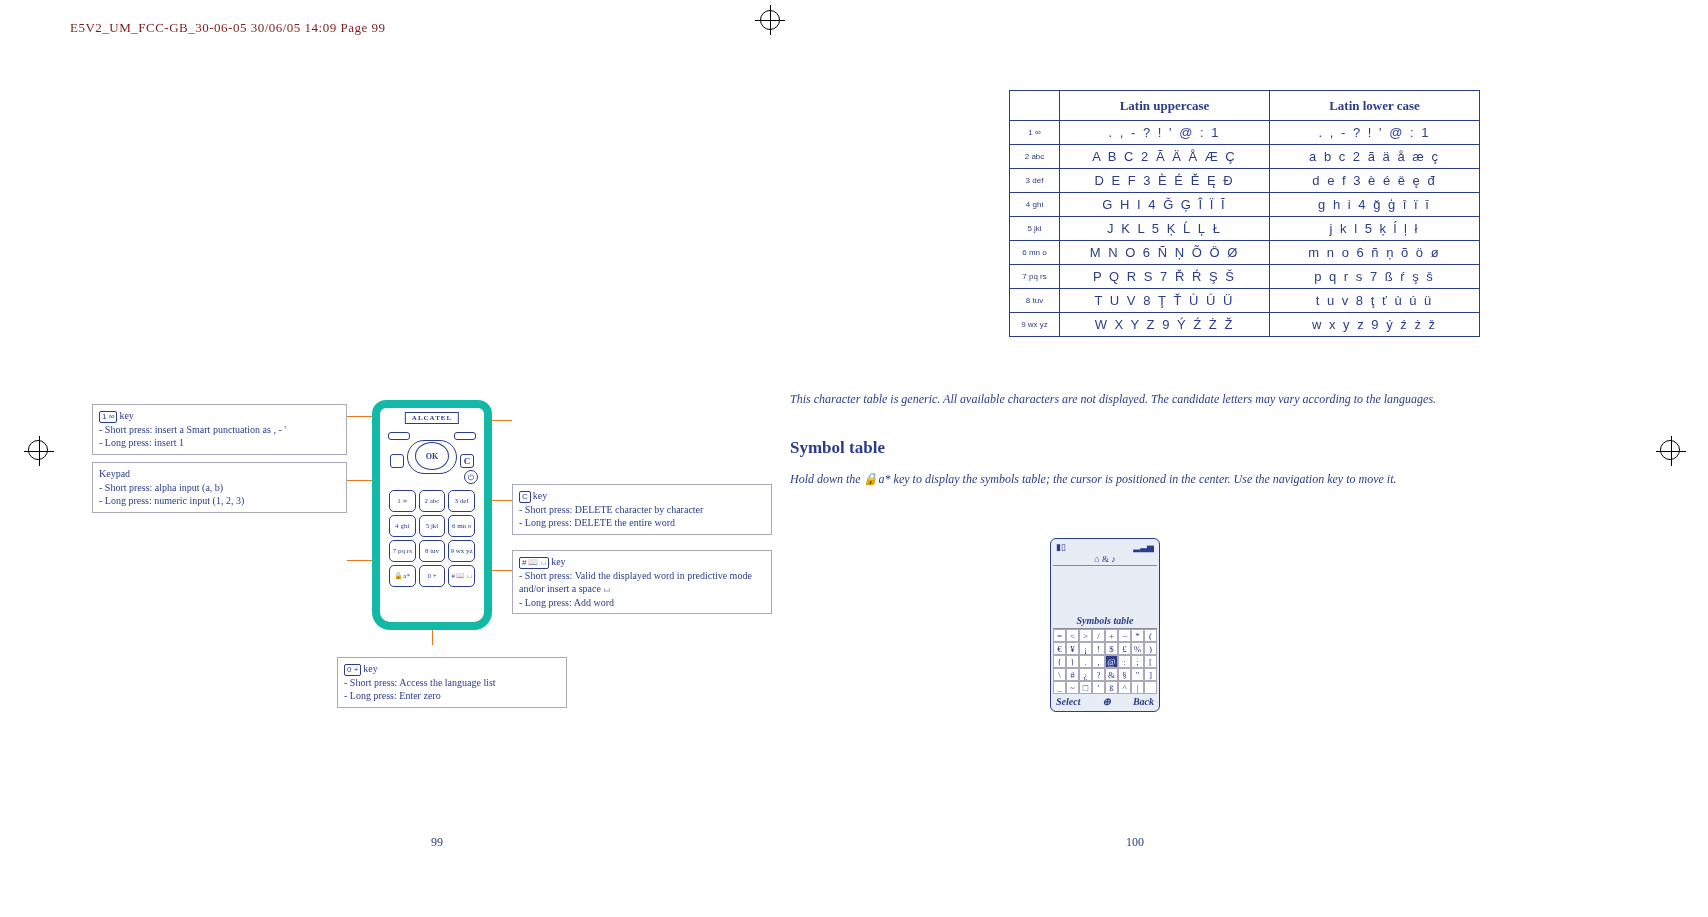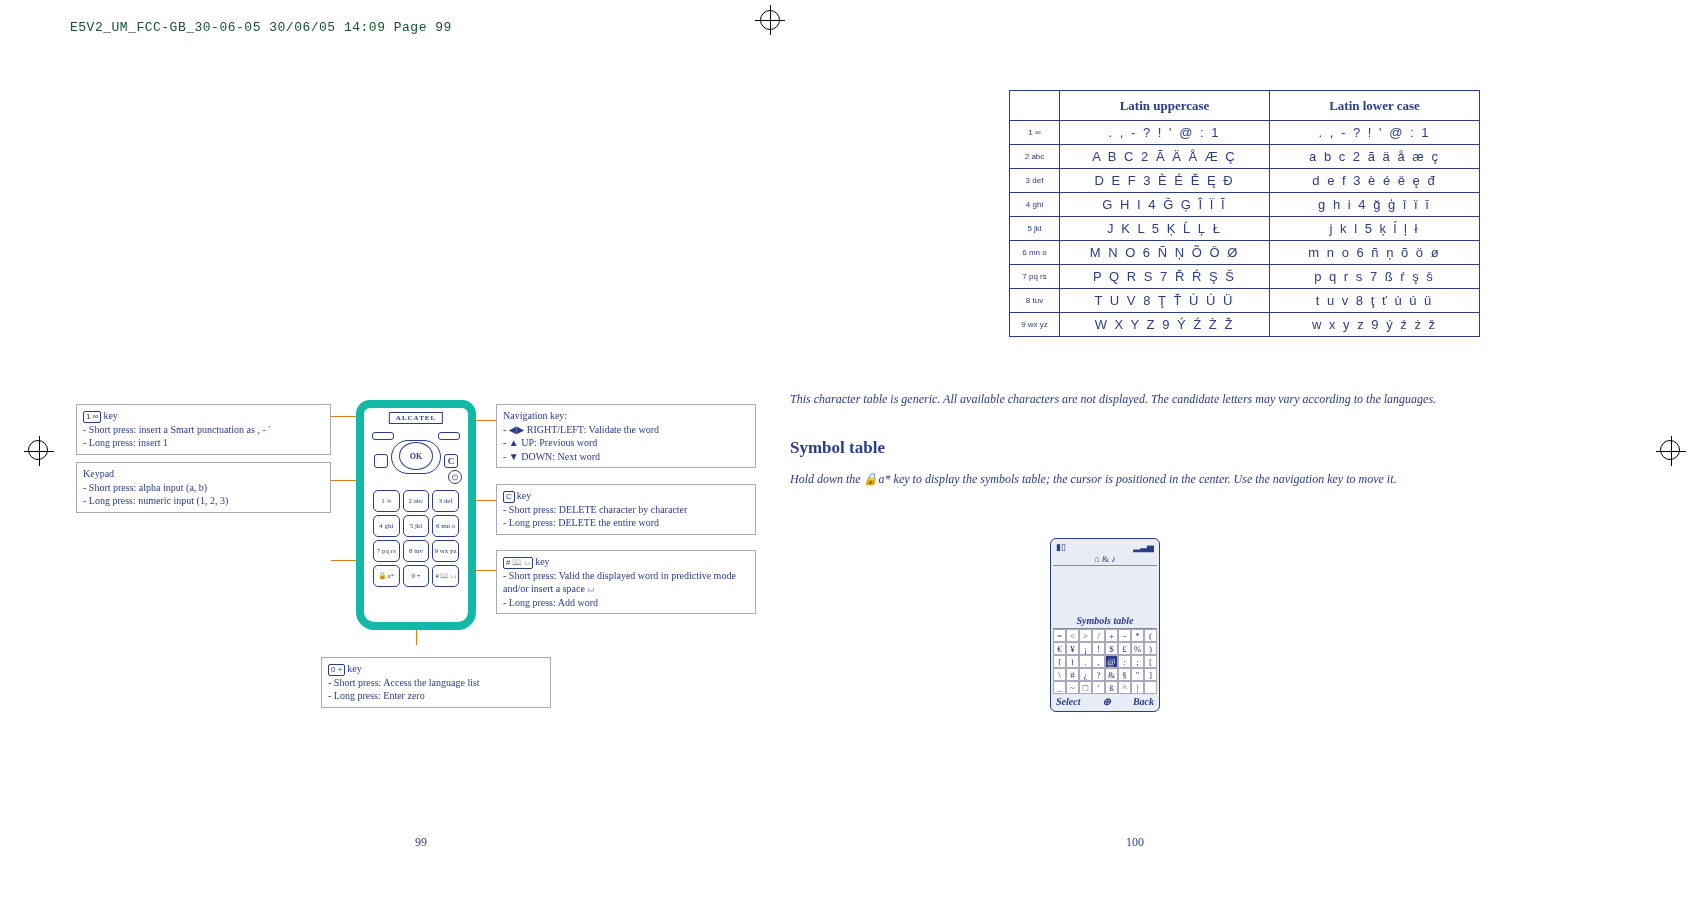--- a/index.html
+++ b/index.html
@@ -1,36 +1,36 @@
 <!DOCTYPE html>
 <html><head>
 <meta charset="utf-8">
 <style>
   * { box-sizing: border-box; margin: 0; padding: 0; }
   body { font-family: Georgia, 'Times New Roman', serif; font-size: 11px; color: #2a3c8a; background: #fff; width: 1708px; height: 917px; position: relative; }
   
-  .header-line { position: absolute; top: 20px; left: 70px; font-family: Liberation Mono, monospace; font-size: 13px; color: #14532d; letter-spacing: 0.5px; }
+  .header-line { position: absolute; top: 20px; left: 70px; font-family: Liberation Serif, serif; font-size: 13px; color: #7f1d1d; letter-spacing: 0.5px; }
   
   .crop-mark { position: absolute; }
   .crop-mark::before, .crop-mark::after { content: ''; position: absolute; background: #000; }
   .crop-mark.top { top: 0; left: 750px; width: 40px; height: 40px; }
   .crop-mark.top::before { width: 1px; height: 30px; left: 20px; top: 5px; }
   .crop-mark.top::after { width: 30px; height: 1px; top: 20px; left: 5px; }
   .crop-circle { border: 1px solid #000; border-radius: 50%; width: 20px; height: 20px; position: absolute; }
   
   .crop-left { position: absolute; top: 440px; left: 28px; }
   .crop-left::before { content:''; position:absolute; width:30px; height:1px; background:#000; top:10px; left:-5px;}
   .crop-left::after { content:''; position:absolute; width:1px; height:30px; background:#000; left:10px; top:-5px;}
   
   .crop-right { position: absolute; top: 440px; right: 28px; }
   .crop-right::before { content:''; position:absolute; width:30px; height:1px; background:#000; top:10px; left:-5px;}
   .crop-right::after { content:''; position:absolute; width:1px; height:30px; background:#000; left:10px; top:-5px;}
 
   .page { position: absolute; width: 690px; }
-  .page-left { left: 76px; top: 60px; height: 800px; text-decoration: underline; }
+  .page-left { left: 92px; top: 60px; height: 800px; text-decoration: underline; }
   .page-right { left: 790px; top: 60px; height: 800px; }
   
   .page-num { position: absolute; bottom: 10px; left: 50%; transform: translateX(-50%); font-size: 12px; color: #2a3c8a; }
   
   
   .callout { position: absolute; border: 1px solid #aab; background: #fff; padding: 4px 6px; font-size: 10px; line-height: 1.35; color: #2a3c8a; width: 255px; }
   .callout .title { font-weight: normal; color: #2a3c8a; }
   .callout .line::before { content: '- '; color: #2a3c8a; }
   
   .c1 { top: 344px; left: 0; }
@@ -102,26 +102,20 @@
     <span class="line">Long press: insert 1</span>
   </div>
 
   <div class="callout c2">
     <span class="title">Keypad</span><br>
     <span class="line">Short press: alpha input (a, b)</span><br>
     <span class="line">Long press: numeric input (1, 2, 3)</span>
   </div>
 
 
-  <div class="callout cr1">
-    <span class="title">Navigation key:</span><br>
-    <span class="line">◀▶ RIGHT/LEFT: Validate the word</span><br>
-    <span class="line">▲ UP: Previous word</span><br>
-    <span class="line">▼ DOWN: Next word</span>
-  </div>
 
   <div class="callout cr2">
     <span class="keyglyph">C</span><span class="title">key</span><br>
     <span class="line">Short press: DELETE character by character</span><br>
     <span class="line">Long press: DELETE the entire word</span>
   </div>
 
   <div class="callout cr3">
     <span class="keyglyph"># 📖 ⏘</span><span class="title">key</span><br>
     <span class="line">Short press: Valid the displayed word in predictive mode and/or insert a space ⏘</span><br>

